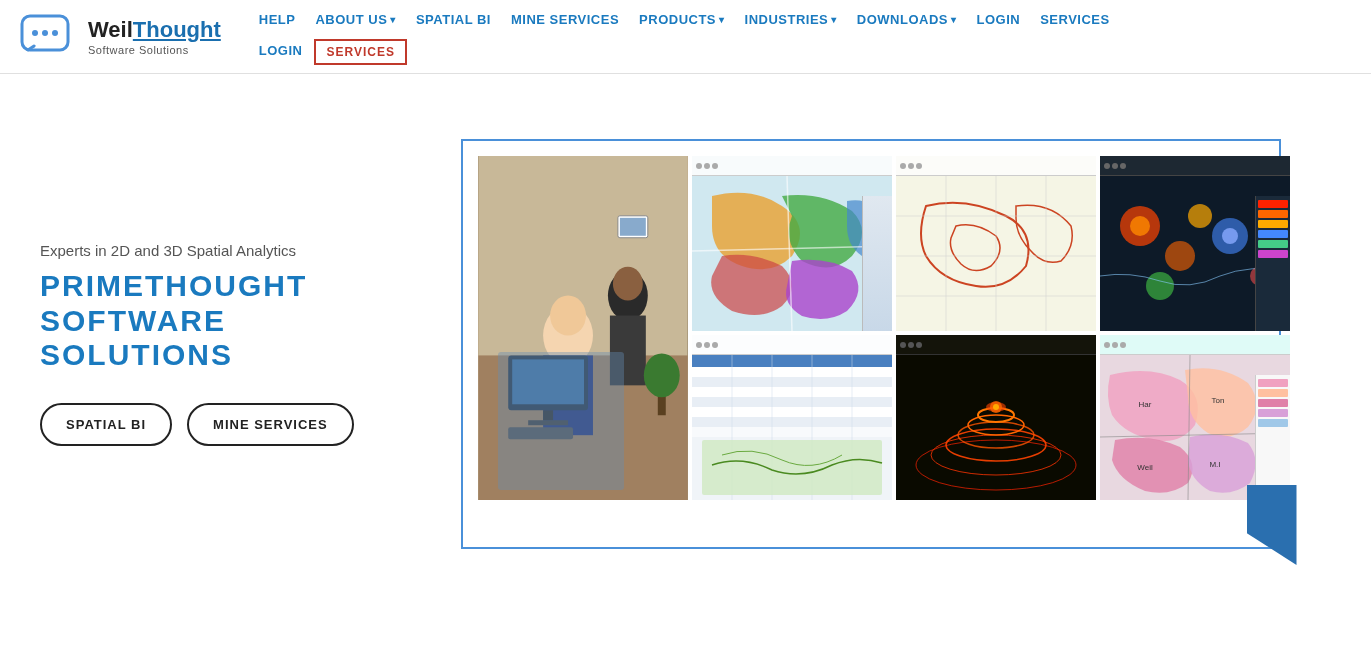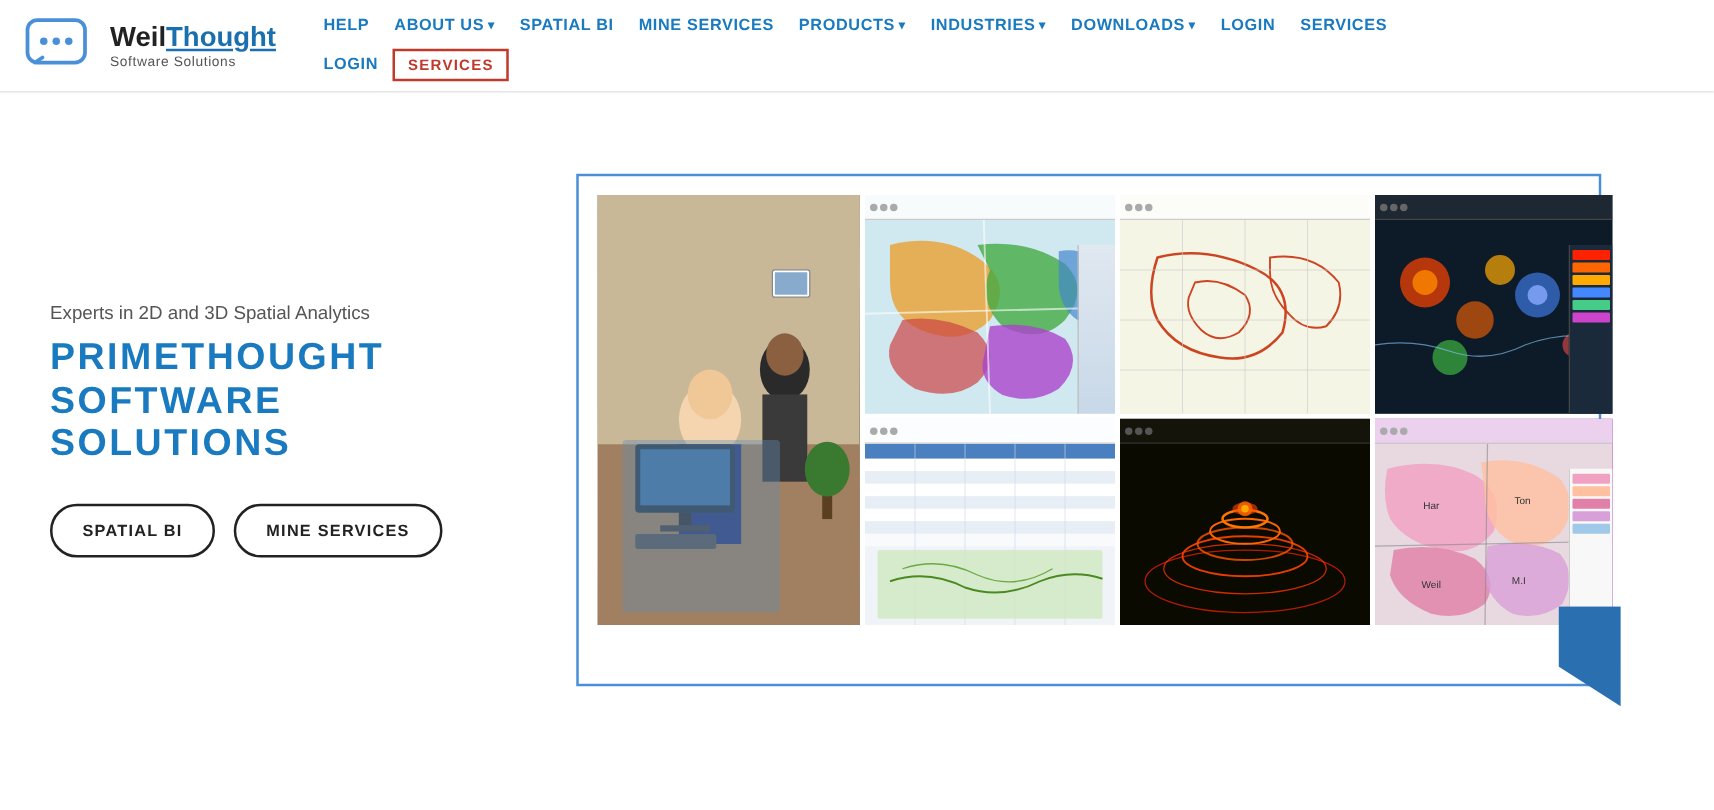--- a/index.html
+++ b/index.html
@@ -497,21 +497,21 @@
                 <ellipse cx="100" cy="60" rx="18" ry="7" fill="none" stroke="#ff7700" stroke-width="2"></ellipse>
                 <ellipse cx="100" cy="52" rx="10" ry="5" fill="#ff4400" opacity="0.6"></ellipse>
 
                 <circle cx="100" cy="52" r="6" fill="#ff6600" opacity="0.8"></circle>
                 <circle cx="100" cy="52" r="3" fill="#ffaa00"></circle>
               </svg>
             </div>
           </div>
         </div>
 
-        <div class="mosaic-cell" style="background:#a21caf;">
+        <div class="mosaic-cell" style="background:#5eead4;">
           <div class="map-screen">
             <div class="header-bar">
               <div class="dot"></div>
               <div class="dot"></div>
               <div class="dot"></div>
             </div>
             <div class="map-body">
               <svg width="100%" height="100%" viewBox="0 0 190 145">
                 <rect width="190" height="145" fill="#e8d8e0"></rect>
 

